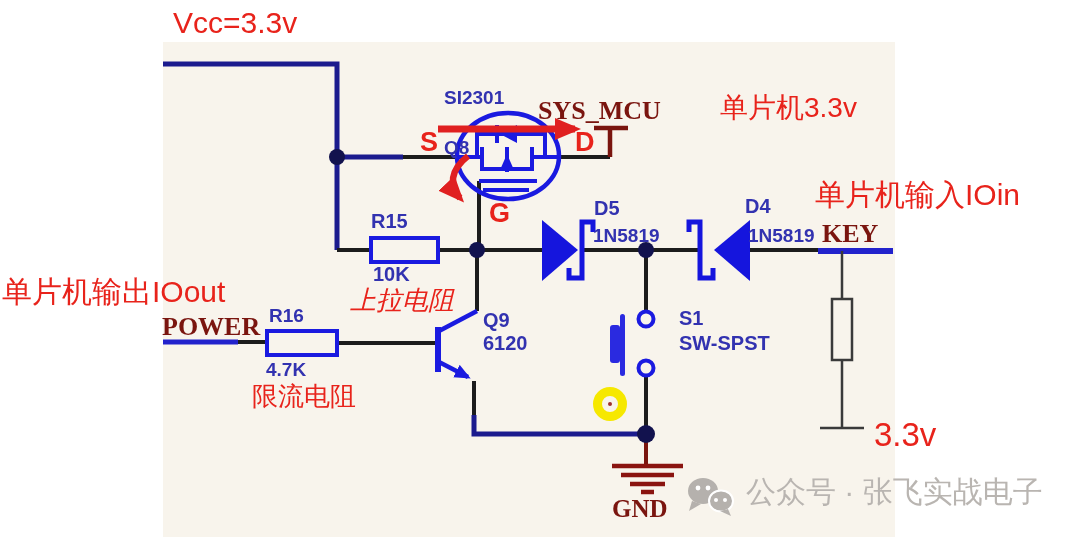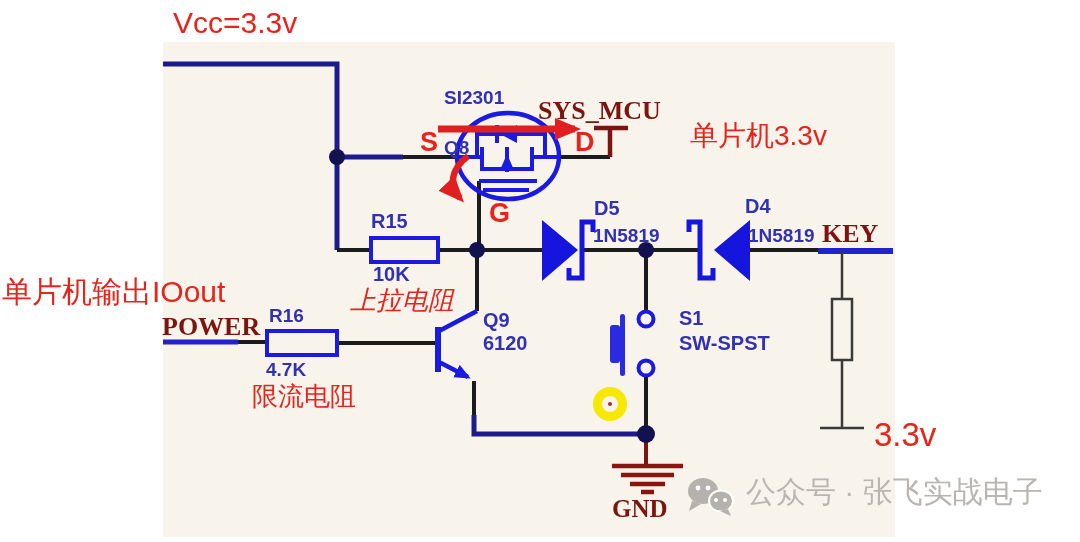--- a/index.html
+++ b/index.html
@@ -124,21 +124,22 @@
     </g>
   </svg>
 
   <div class="lbl red" style="left:173px;top:8px;font-size:30px;">Vcc=3.3v</div>
   <div class="lbl navy" style="left:444px;top:88px;font-size:19px;">SI2301</div>
   <div class="lbl navy" style="left:444px;top:105px;font-size:19px;margin-top:33px;">Q8</div>
   <div class="lbl red" style="left:420px;top:129px;font-size:27px;font-weight:bold;">S</div>
   <div class="lbl red" style="left:575px;top:129px;font-size:27px;font-weight:bold;">D</div>
   <div class="lbl red" style="left:489px;top:200px;font-size:27px;font-weight:bold;">G</div>
   <div class="lbl darkred" style="left:538px;top:98px;font-size:26px;">SYS_MCU</div>
-  <div class="lbl red" style="left:690px;top:94px;font-size:28px;margin-top:28px;">单片机3.3v</div>
+  <div class="lbl red" style="left:720px;top:94px;font-size:28px;">单片机3.3v</div>
+  <div class="lbl red" style="left:815px;top:180px;font-size:30px;">单片机输入IOin</div>
   <div class="lbl navy" style="left:594px;top:198px;font-size:20px;">D5</div>
   <div class="lbl navy" style="left:593px;top:226px;font-size:19px;">1N5819</div>
   <div class="lbl navy" style="left:745px;top:196px;font-size:20px;">D4</div>
   <div class="lbl navy" style="left:748px;top:226px;font-size:19px;">1N5819</div>
   <div class="lbl darkred" style="left:822px;top:221px;font-size:26px;">KEY</div>
   <div class="lbl navy" style="left:371px;top:211px;font-size:20px;">R15</div>
   <div class="lbl navy" style="left:373px;top:264px;font-size:20px;">10K</div>
   <div class="lbl red" style="left:350px;top:287px;font-size:26px;font-style:italic;">上拉电阻</div>
   <div class="lbl red" style="left:2px;top:277px;font-size:30px;">单片机输出IOout</div>
   <div class="lbl darkred" style="left:162px;top:314px;font-size:26px;">POWER</div>

